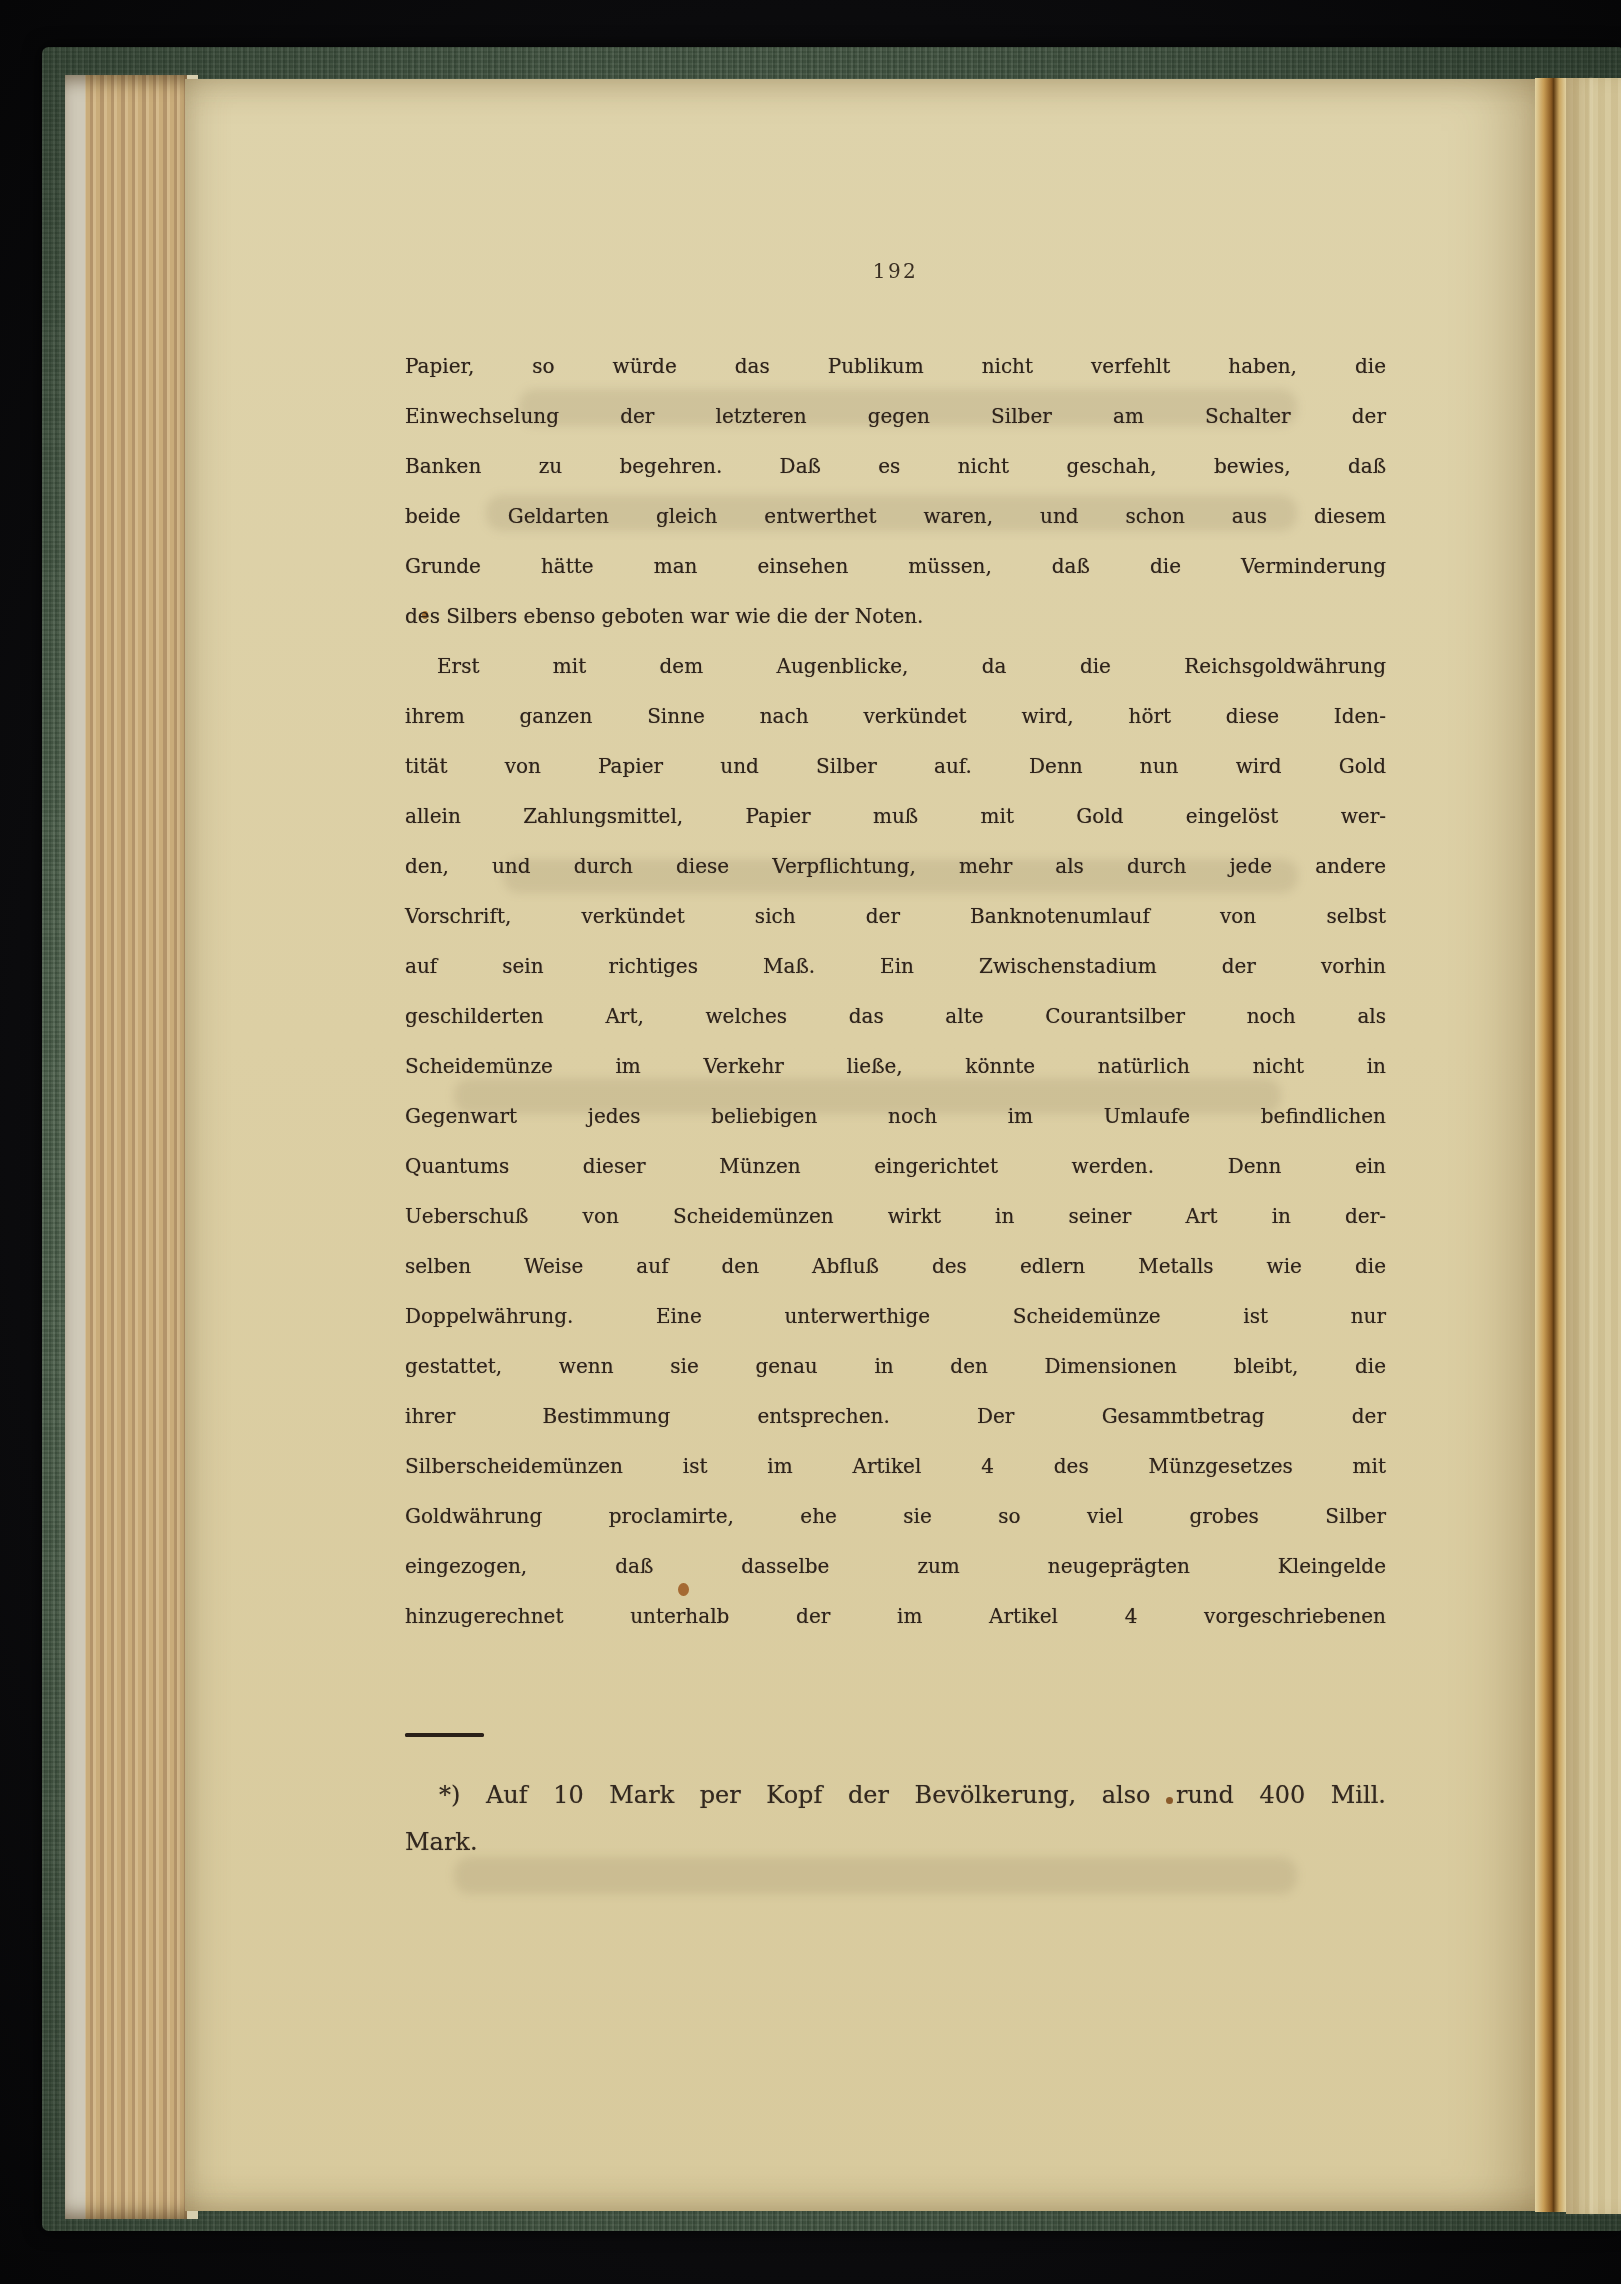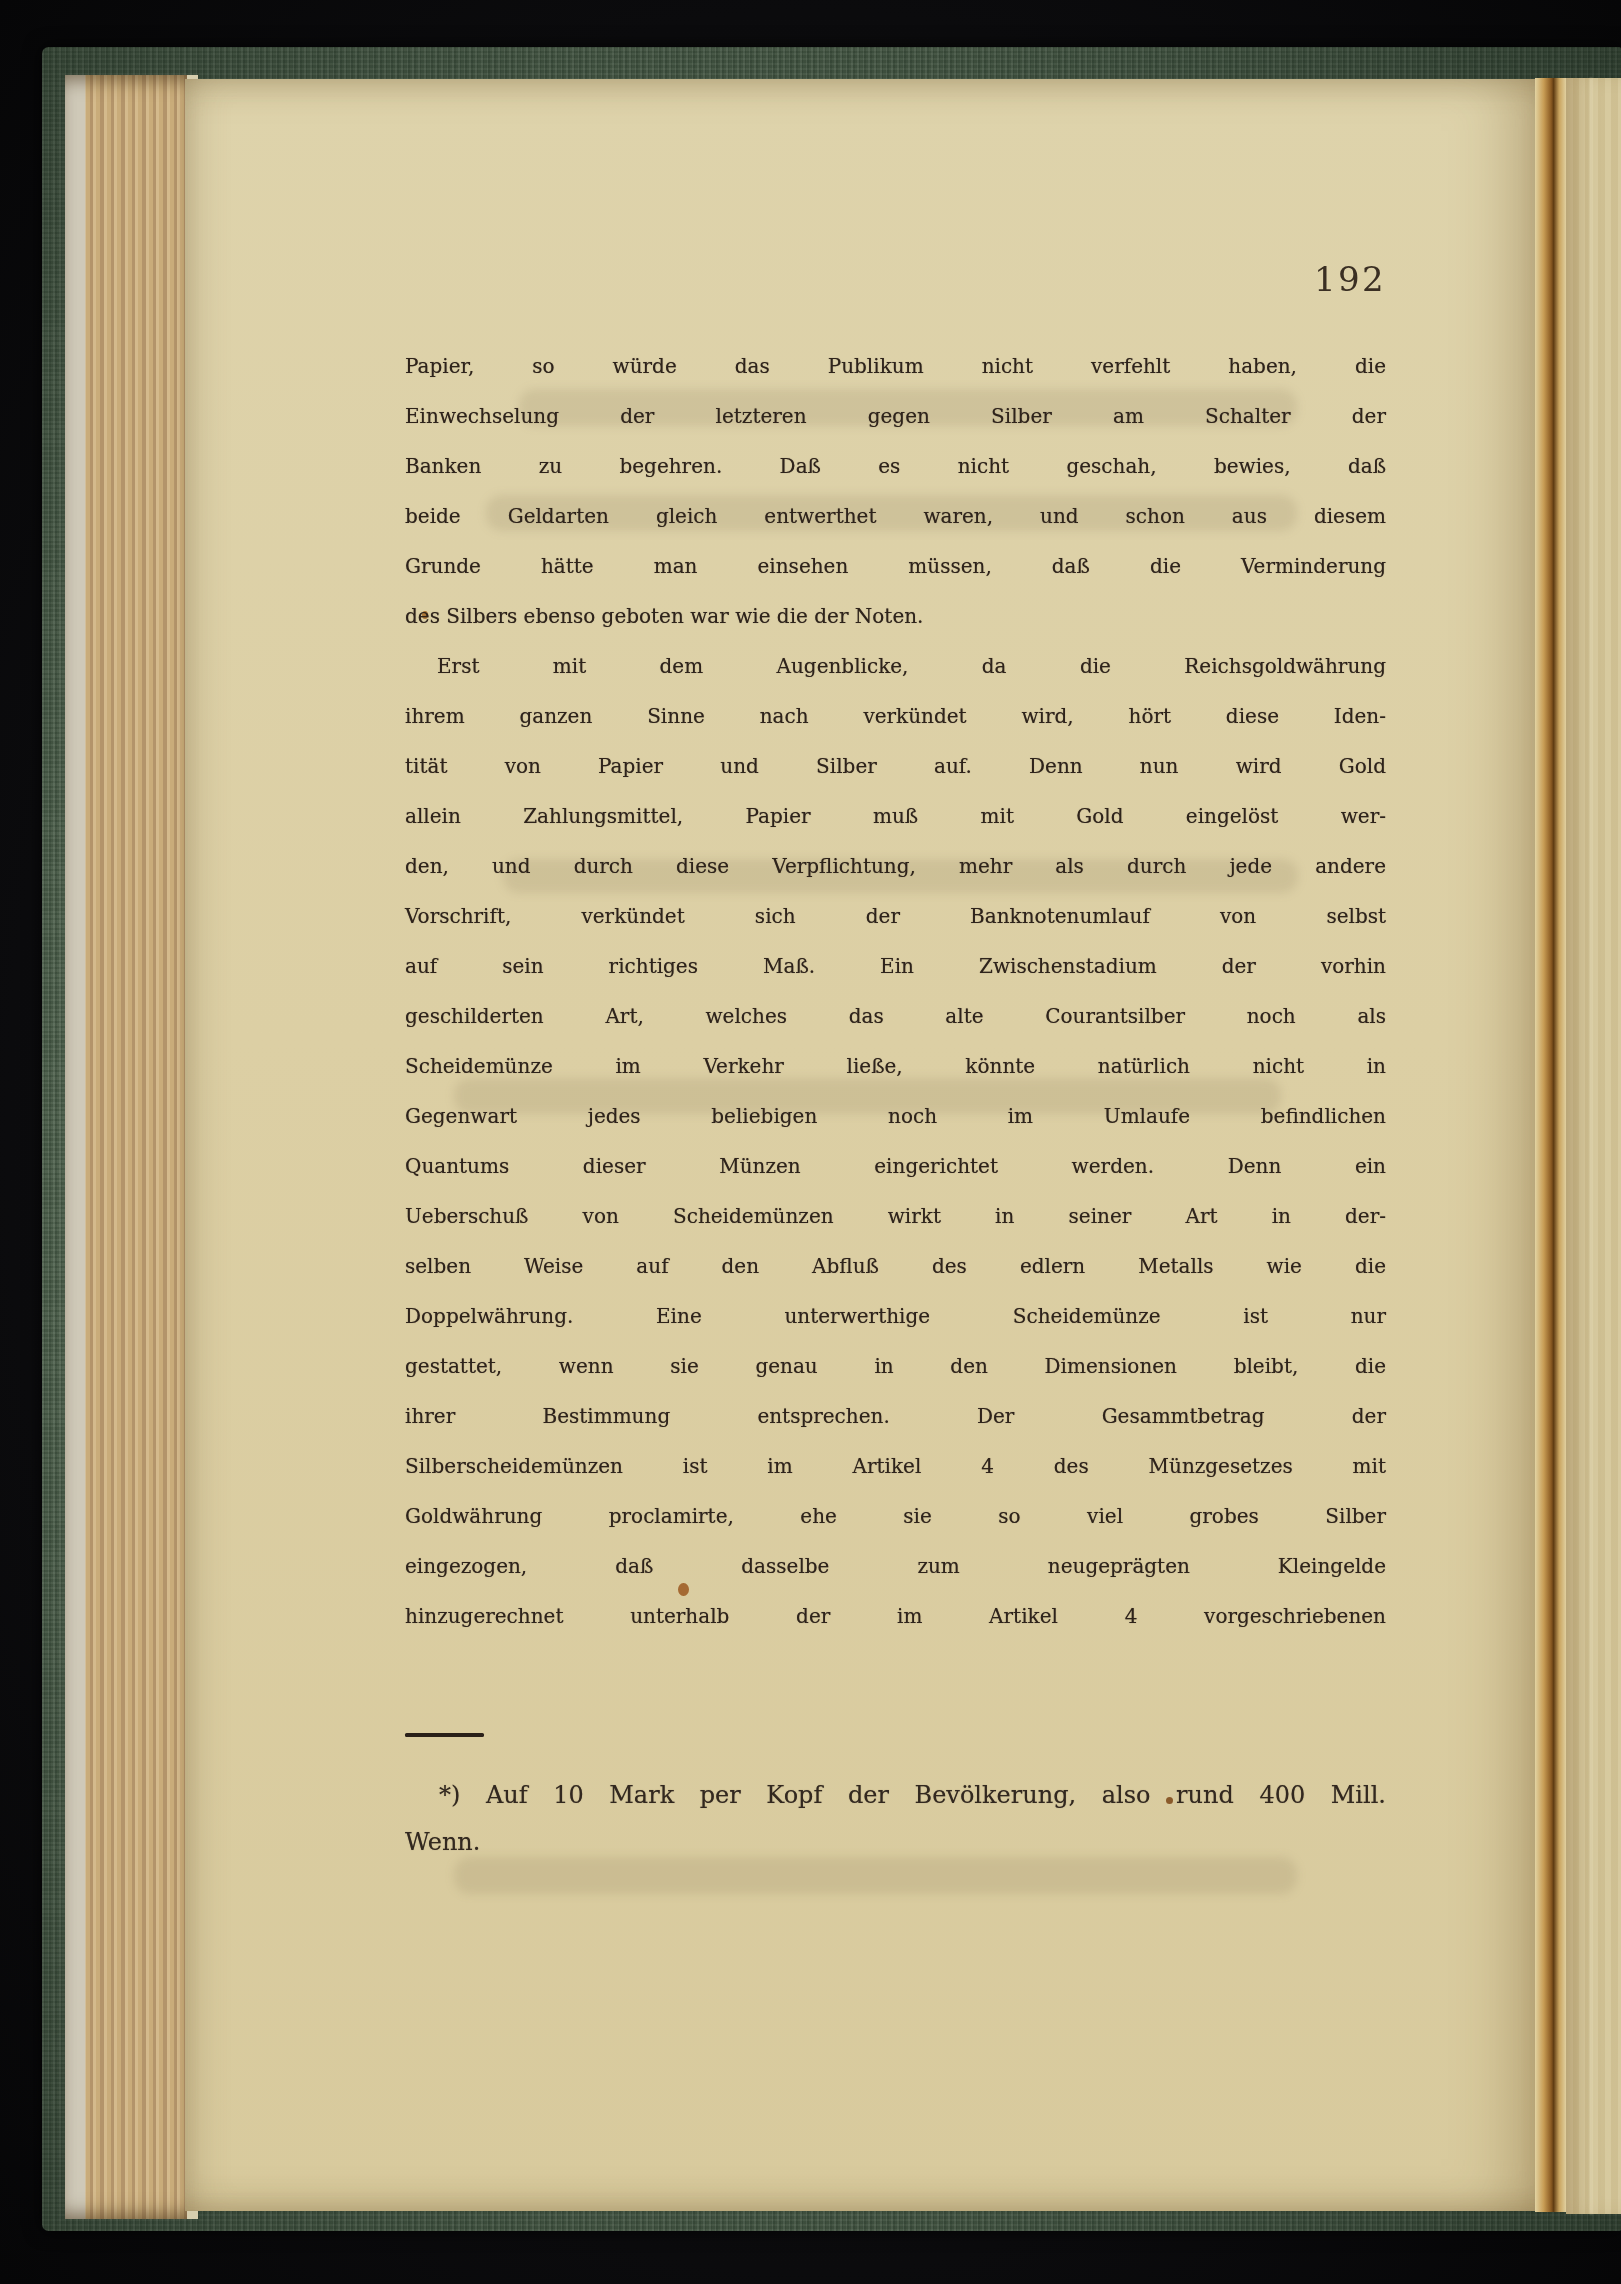--- a/index.html
+++ b/index.html
@@ -52,21 +52,21 @@
     background-image:repeating-linear-gradient(90deg, rgba(255,255,255,.05) 0 6.5px, rgba(120,90,40,.07) 6.5px 13px);
     box-shadow:inset 19.5px 0 24px -11.4px rgba(120,85,35,.40);
   }
   .facing .crease{
     position:absolute;left:24px;top:0;width:2.4px;height:100%;
     background:rgba(250,244,215,.55);filter:blur(0.8px);
   }
   
   .pageno{
     position:absolute;left:405px;top:259px;width:981px;
-    text-align:right;font-size:34px;color:#3a2f23;letter-spacing:2.4px;
+    text-align:center;font-size:20px;color:#3a2f23;letter-spacing:2.4px;
   }
   .textblock{
     position:absolute;left:405px;top:341px;width:981px;
     font-size:20px;color:#2e231b;
     text-shadow:0 0 0.8px rgba(46,35,27,.55);
   }
   .line{
     height:50px;line-height:50px;white-space:normal;
     text-align:justify;text-align-last:justify;
   }
@@ -135,16 +135,16 @@
     <div class="line">ihrer Bestimmung entsprechen. Der Gesammtbetrag der</div>
     <div class="line">Silberscheidemünzen ist im Artikel 4 des Münzgesetzes mit</div>
     <div class="line">Goldwährung proclamirte, ehe sie so viel grobes Silber</div>
     <div class="line">eingezogen, daß dasselbe zum neugeprägten Kleingelde</div>
     <div class="line">hinzugerechnet unterhalb der im Artikel 4 vorgeschriebenen</div>
   </div>
 
   <div class="fnrule"></div>
   <div class="footnote">
     <div class="fn-line indent">*) Auf 10 Mark per Kopf der Bevölkerung, also rund 400 Mill.</div>
-    <div class="fn-line p-end">Wenn.</div>
+    <div class="fn-line p-end">Mark.</div>
   </div>
 </div>
 
 
 </body></html>

